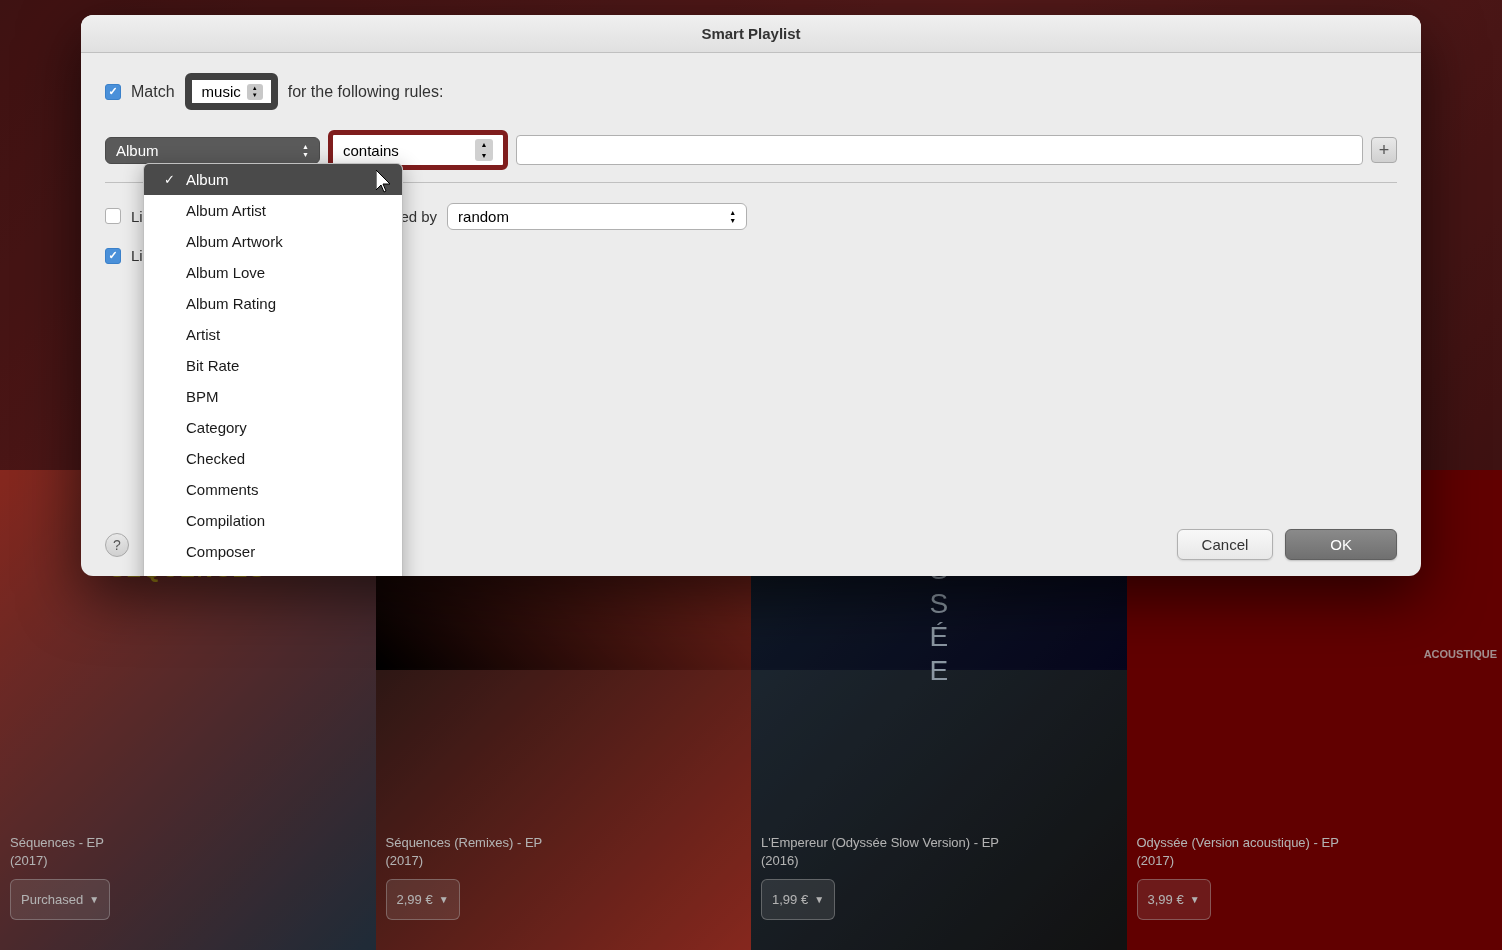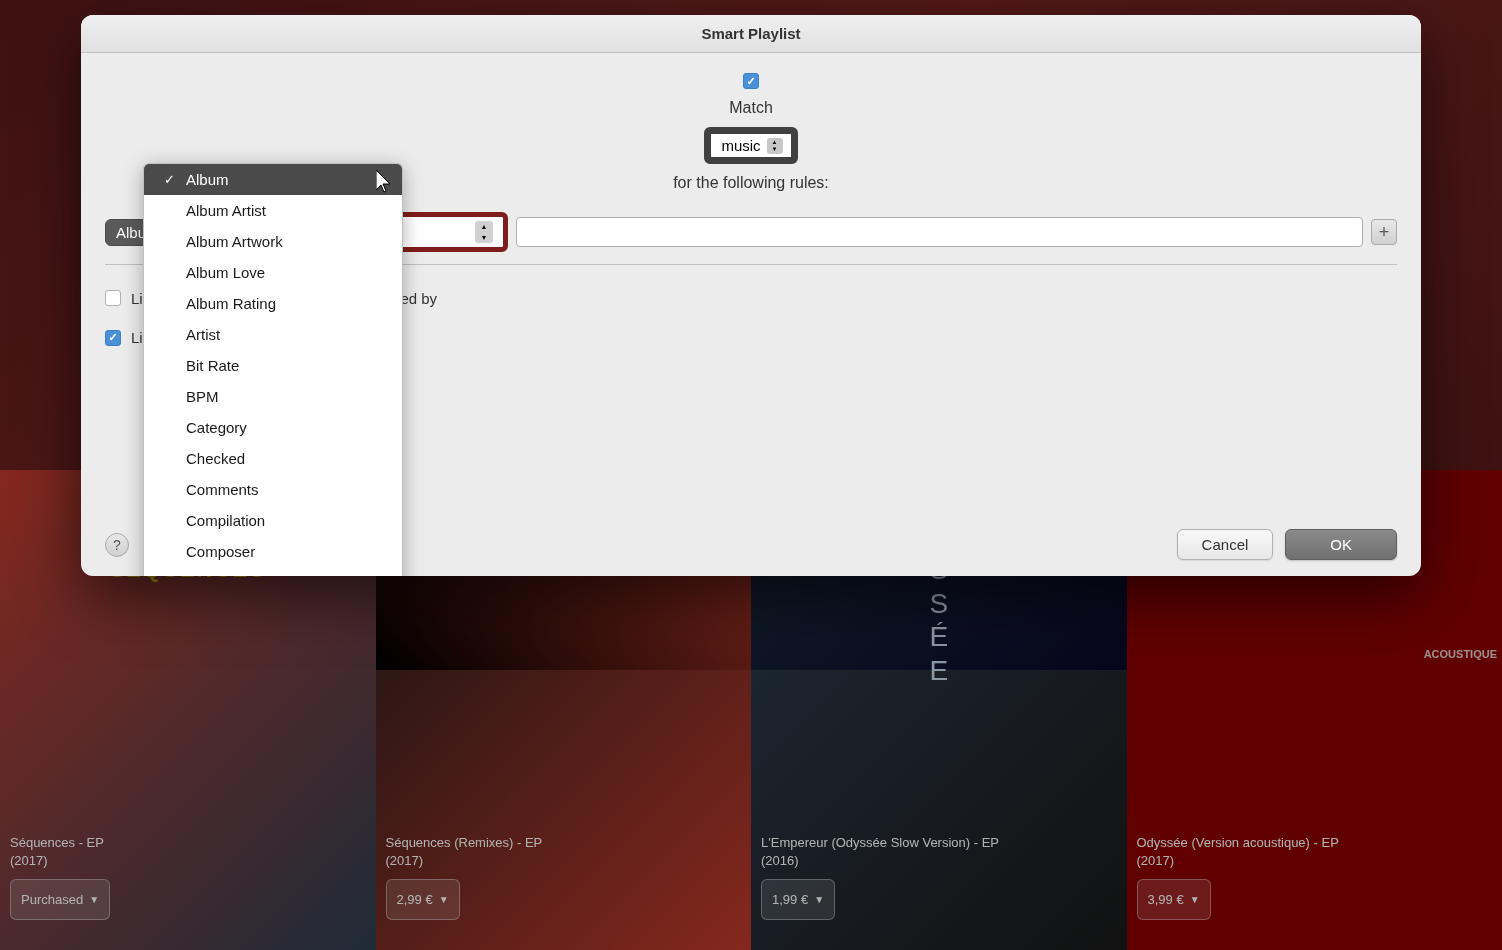--- a/index.html
+++ b/index.html
@@ -111,21 +111,20 @@
       min-height: 460px;
       position: relative;
     }
 
     
     .match-row {
       display: flex;
       align-items: center;
       gap: 10px;
       margin-bottom: 20px;
-      flex-direction: column;
     }
 
     .checkbox {
       width: 16px;
       height: 16px;
       background: #4a90d9;
       border-radius: 3px;
       border: 1px solid #3a80c9;
       display: flex;
       align-items: center;
@@ -490,20 +489,27 @@
         <input type="text" value="25" style="width: 50px; padding: 3px 6px; border: 1px solid rgb(176, 176, 176); border-radius: 4px; font-size: 15px;">
         <div class="select-control">
           <span>items</span>
           <div class="stepper-arrow" style="width:18px; height:22px; background:#d0d0d0; border-radius:3px; display:flex; flex-direction:column; overflow:hidden;">
             <span style="flex:1; display:flex; align-items:center; justify-content:center; font-size:7px;">▲</span>
             <span style="flex:1; display:flex; align-items:center; justify-content:center; font-size:7px;">▼</span>
           </div>
         </div>
 
         <span style="font-size:15px; color:#333; margin-left: 10px;">selected by</span>
+        <div class="selected-by-dropdown">
+          <span>random</span>
+          <div style="display:flex; flex-direction:column; gap:1px; margin-left:8px;">
+            <span style="font-size:7px; line-height:1;">▲</span>
+            <span style="font-size:7px; line-height:1;">▼</span>
+          </div>
+        </div>
       </div>
 
       <div class="limit-row">
         <div class="checkbox-checked-partial"></div>
         <span style="font-size:15px; color:#333;">Live updating</span>
       </div>
 
     </div>
 
     <div class="dialog-buttons">

